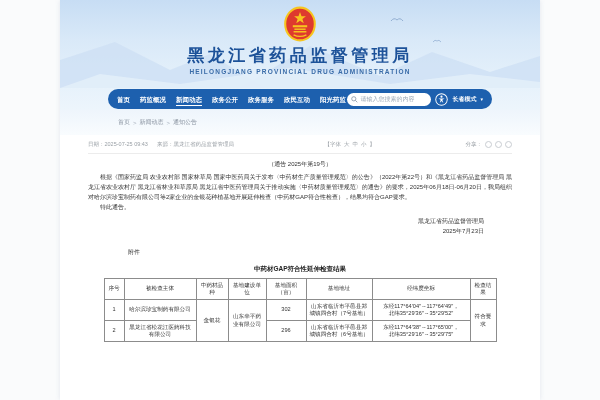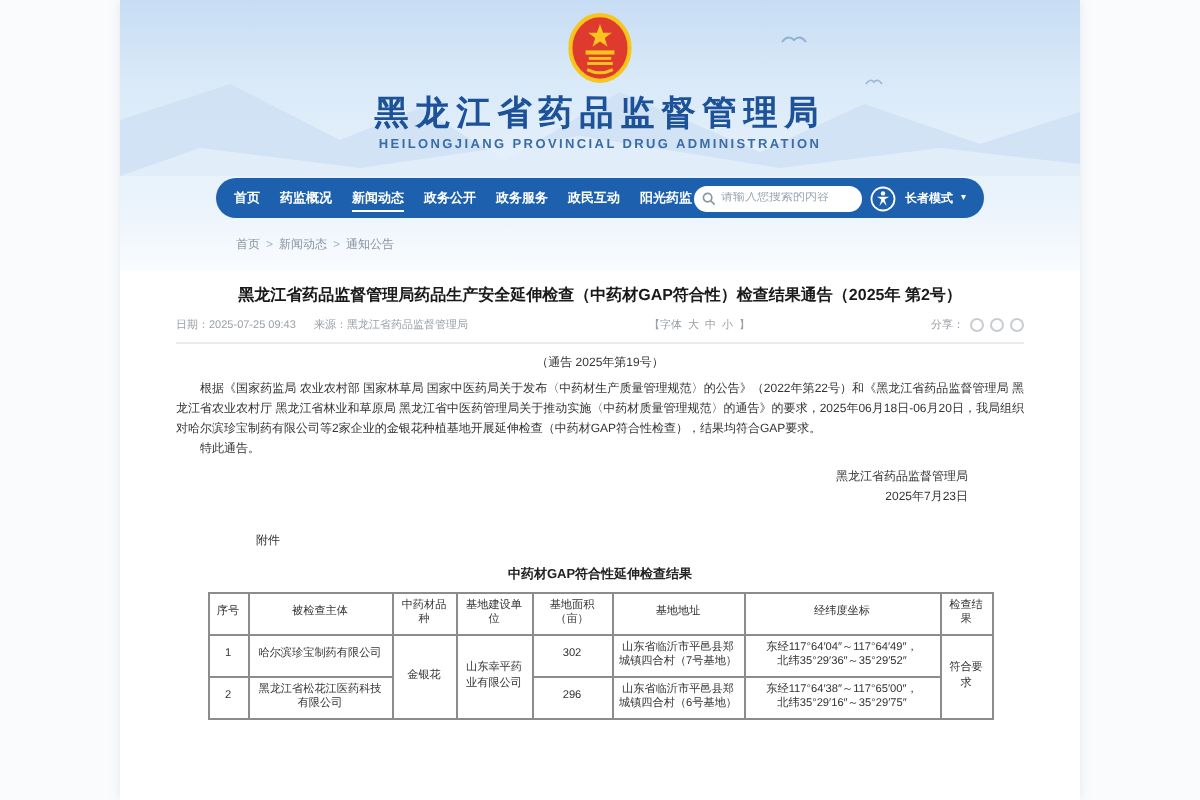--- a/index.html
+++ b/index.html
@@ -124,21 +124,20 @@
 
     <div class="crumb-strip">
       <span class="crumb">首页</span>
       <span class="crumb-sep">&gt;</span>
       <span class="crumb">新闻动态</span>
       <span class="crumb-sep">&gt;</span>
       <span class="crumb">通知公告</span>
     </div>
 
     <div class="content">
-      <div class="art-title">黑龙江省药品监督管理局药品生产安全延伸检查（中药材GAP符合性）检查结果通告（2025年 第2号）</div>
 
       <div class="meta">
         <div class="meta-left">
           <span>日期：2025-07-25 09:43</span>
           <span>来源：黑龙江省药品监督管理局</span>
         </div>
         <div class="meta-center">
           <span>【字体</span>
           <span class="fsz">大</span>
           <span class="fsz">中</span>

